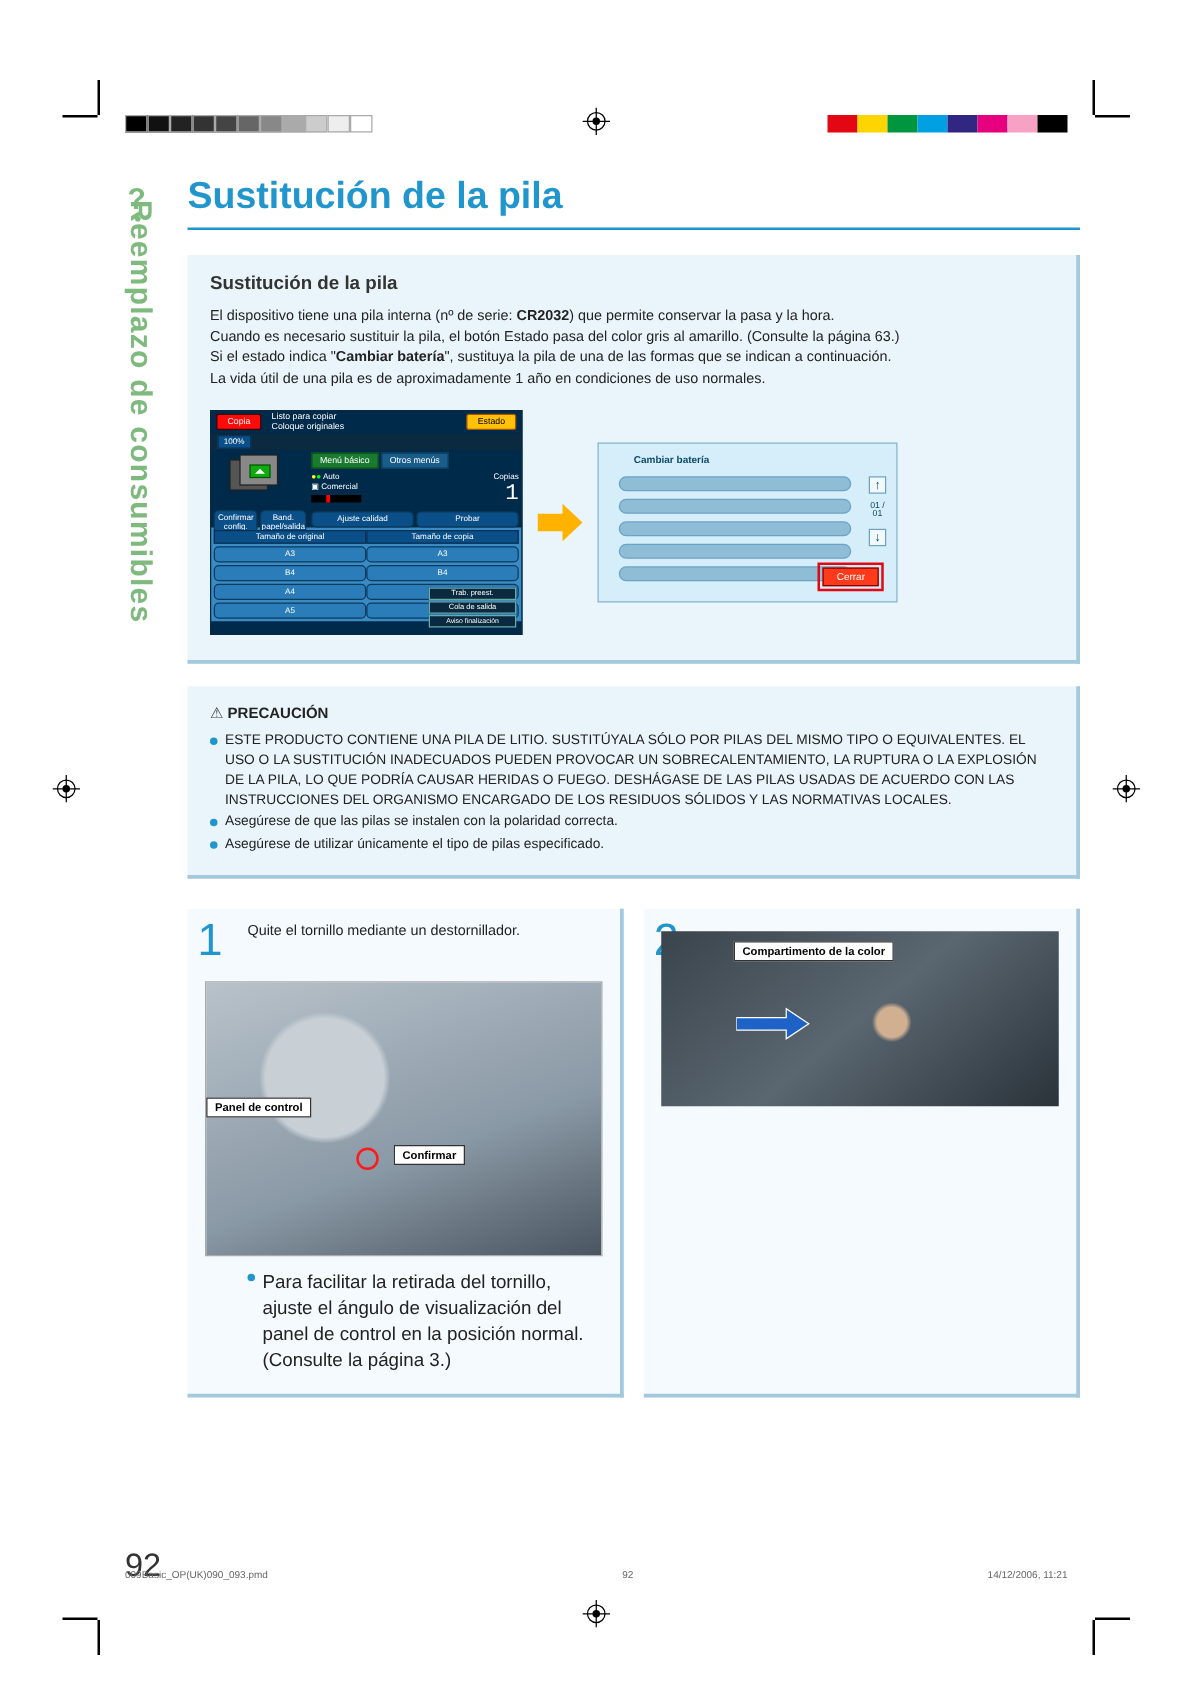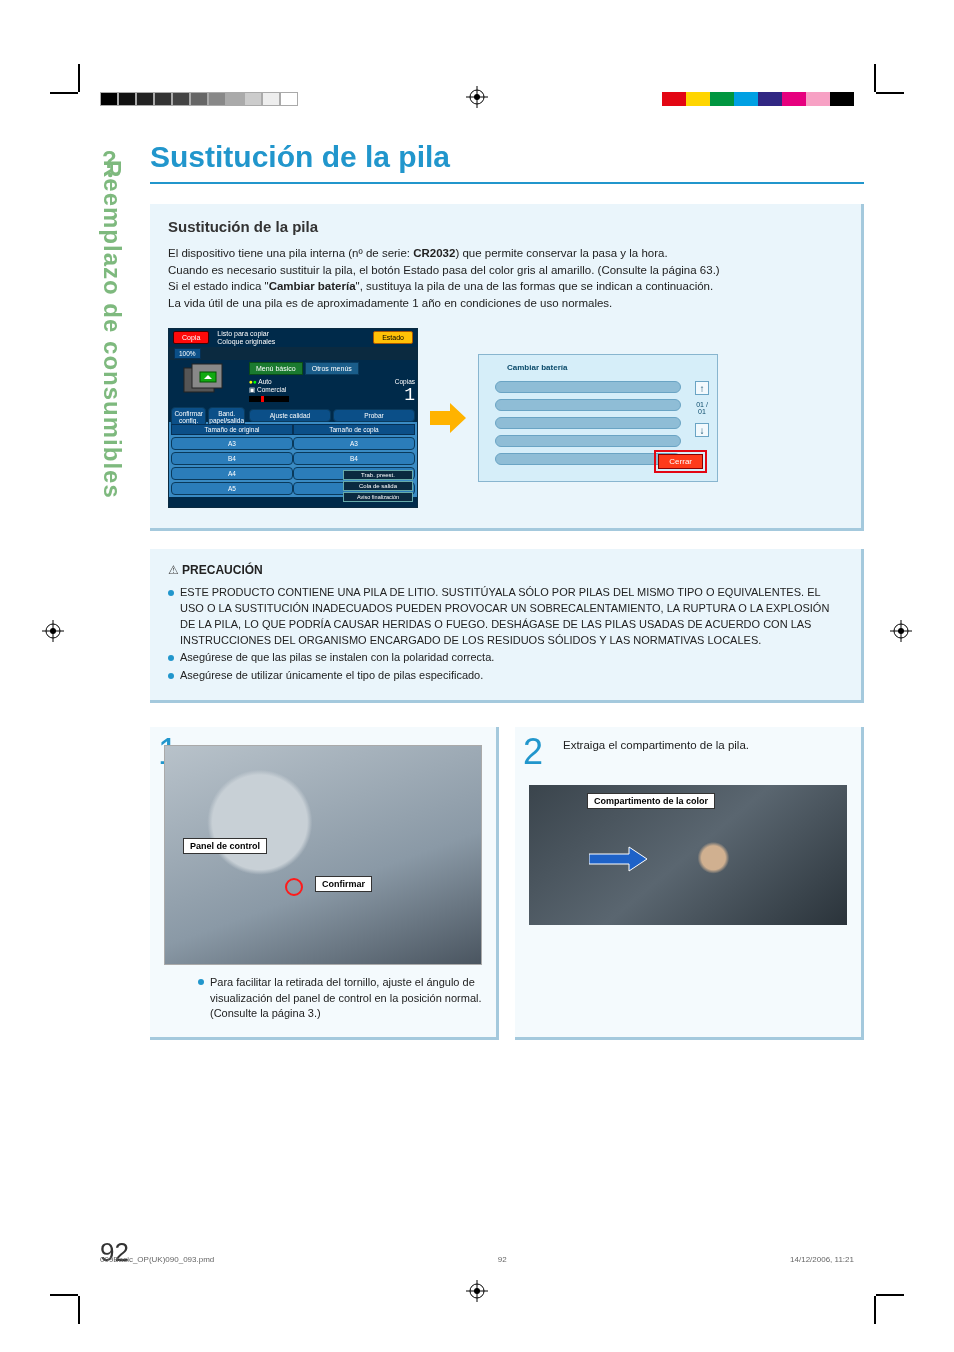--- a/index.html
+++ b/index.html
@@ -167,21 +167,21 @@
     margin-top:8px; background:#8a99a6; height:220px; position:relative;
     border:1px solid #aaa;
   }
   .imglabel {
     position:absolute; background:#fff; border:1px solid #333;
     font-size:9px; font-weight:700; padding:2px 6px; color:#000;
   }
   .redcircle {
     position:absolute; width:18px; height:18px; border:2px solid #ff1a1a; border-radius:50%;
   }
-  .stepnote { margin-top:10px; font-size:11px; line-height:1.4; padding-left:46px; position:relative;}
+  .stepnote { margin-top:10px; font-size:15px; line-height:1.4; padding-left:46px; position:relative;}
   .stepnote::before {
     content:""; position:absolute; left:34px; top:4px;
     width:6px; height:6px; border-radius:50%; background:#2196cc;
   }
   .stepimg2 { margin-top:8px; height:140px; position:relative; background:#6a7a86; }
 
   .pagenum {
     position:absolute; bottom:14px; left:10px;
     font-size:26px; color:#333;
   }
@@ -386,30 +386,30 @@
       <ul>
         <li>ESTE PRODUCTO CONTIENE UNA PILA DE LITIO. SUSTITÚYALA SÓLO POR PILAS DEL MISMO TIPO O EQUIVALENTES. EL USO O LA SUSTITUCIÓN INADECUADOS PUEDEN PROVOCAR UN SOBRECALENTAMIENTO, LA RUPTURA O LA EXPLOSIÓN DE LA PILA, LO QUE PODRÍA CAUSAR HERIDAS O FUEGO. DESHÁGASE DE LAS PILAS USADAS DE ACUERDO CON LAS INSTRUCCIONES DEL ORGANISMO ENCARGADO DE LOS RESIDUOS SÓLIDOS Y LAS NORMATIVAS LOCALES.</li>
         <li>Asegúrese de que las pilas se instalen con la polaridad correcta.</li>
         <li>Asegúrese de utilizar únicamente el tipo de pilas especificado.</li>
       </ul>
     </div>
 
     <div class="steps">
       <div class="stepcol">
         <div class="stepnum">1</div>
+        <div class="steptxt">Quite el tornillo mediante un destornillador.</div>
         <div class="stepimg photo-gradient-1">
-          <div class="imglabel" style="top:92px; left:18px">Panel de control</div>
+          <div class="imglabel" style="top:92px; left:0">Panel de control</div>
           <div class="redcircle" style="top:132px; left:120px"></div>
           <div class="imglabel" style="top:130px; left:150px">Confirmar</div>
         </div>
         <div class="stepnote">Para facilitar la retirada del tornillo, ajuste el ángulo de visualización del panel de control en la posición normal. (Consulte la página 3.)</div>
       </div>
       <div class="stepcol">
         <div class="stepnum">2</div>
-        <div class="steptxt">Extraiga el compartimento de la pila.</div>
         <div class="stepimg2 photo-gradient-2">
           <div class="imglabel" style="top:8px; left:58px">Compartimento de la color</div>
           <svg style="position:absolute;top:54px;left:60px" width="60" height="40">
             <polygon points="0,15 40,15 40,8 58,20 40,32 40,25 0,25" fill="#1e62c8" stroke="#fff" stroke-width="1"></polygon>
           </svg>
         </div>
       </div>
     </div>
   </div>
 

